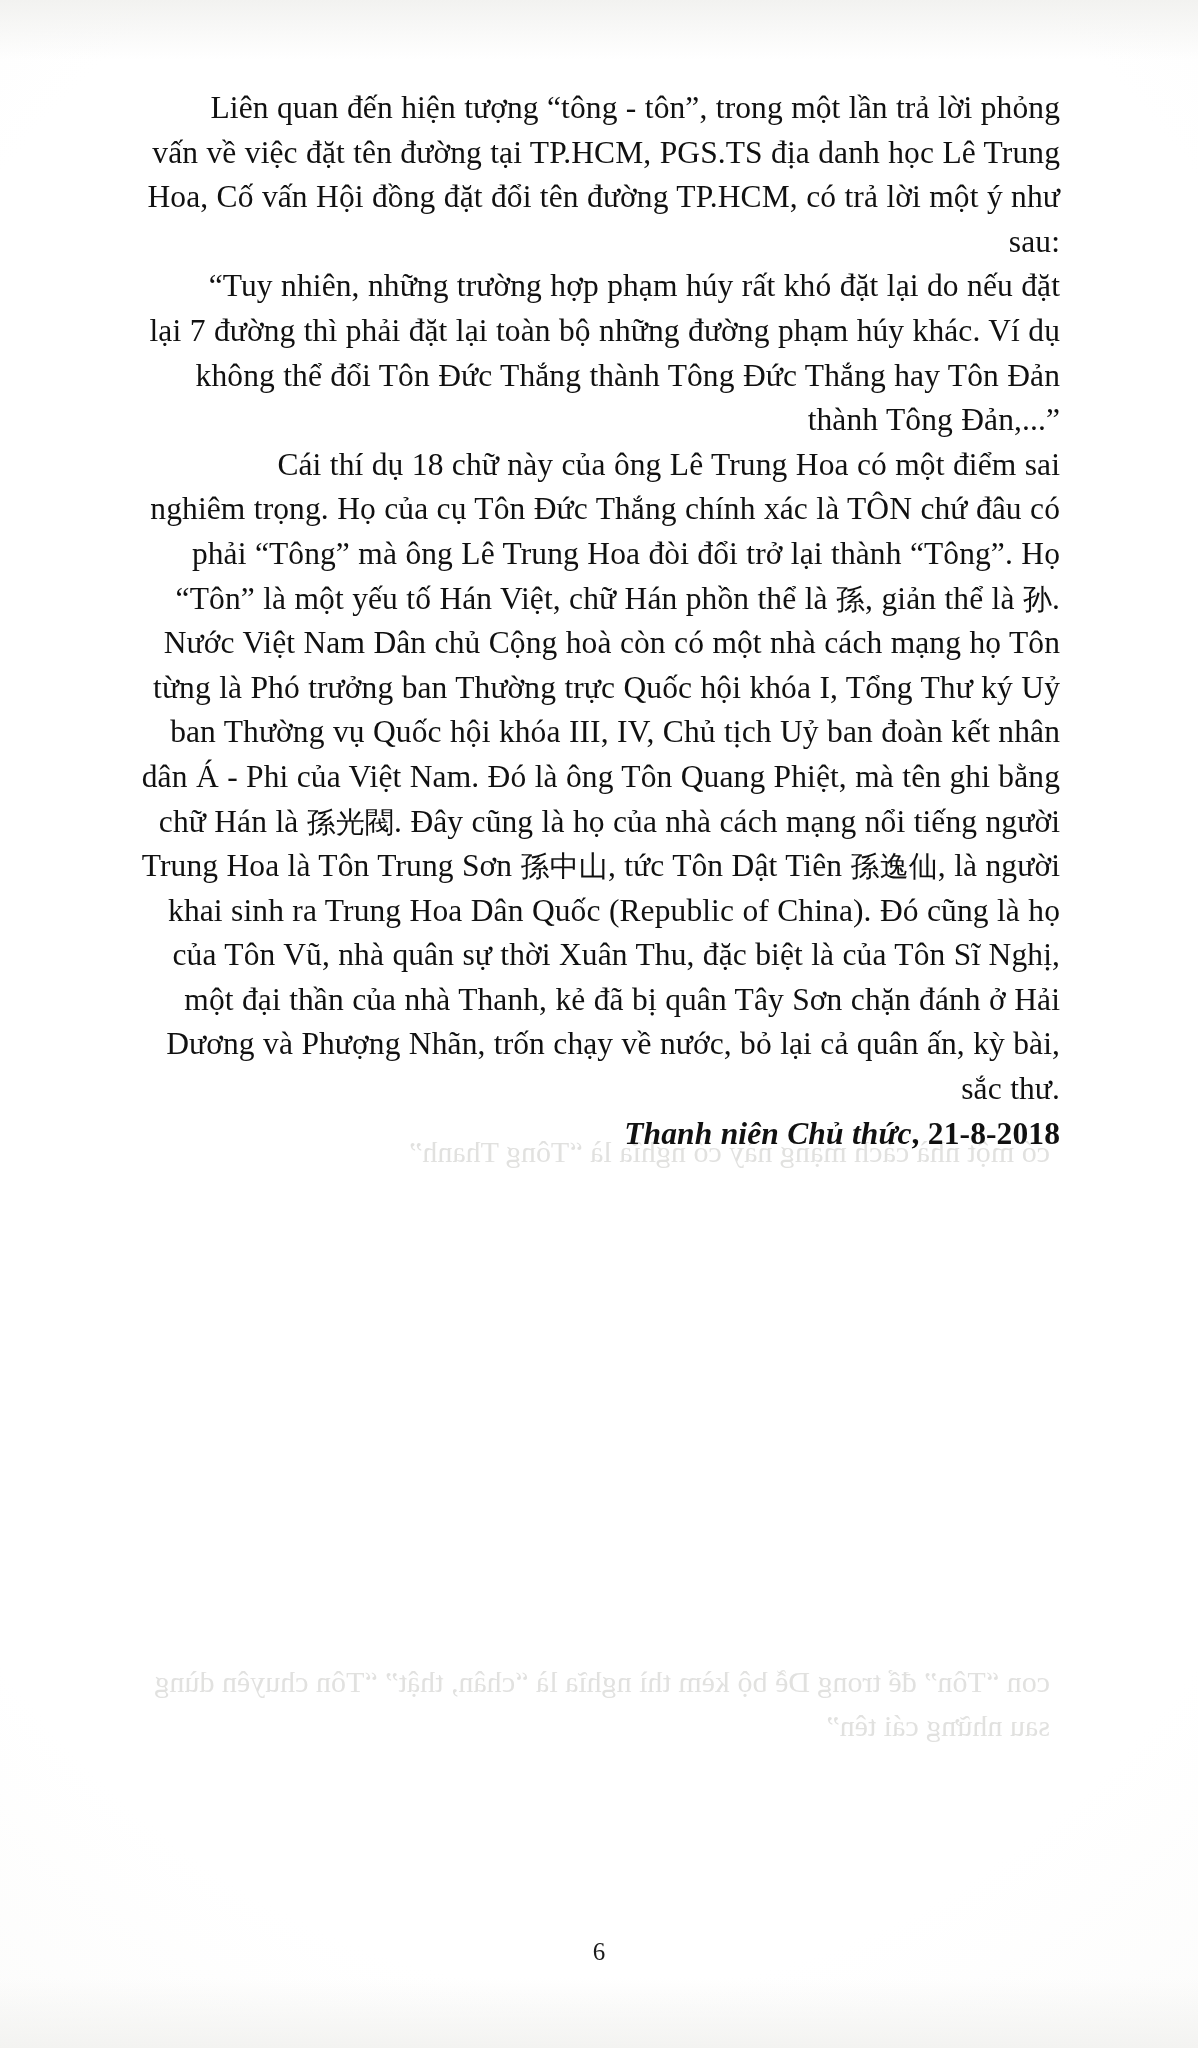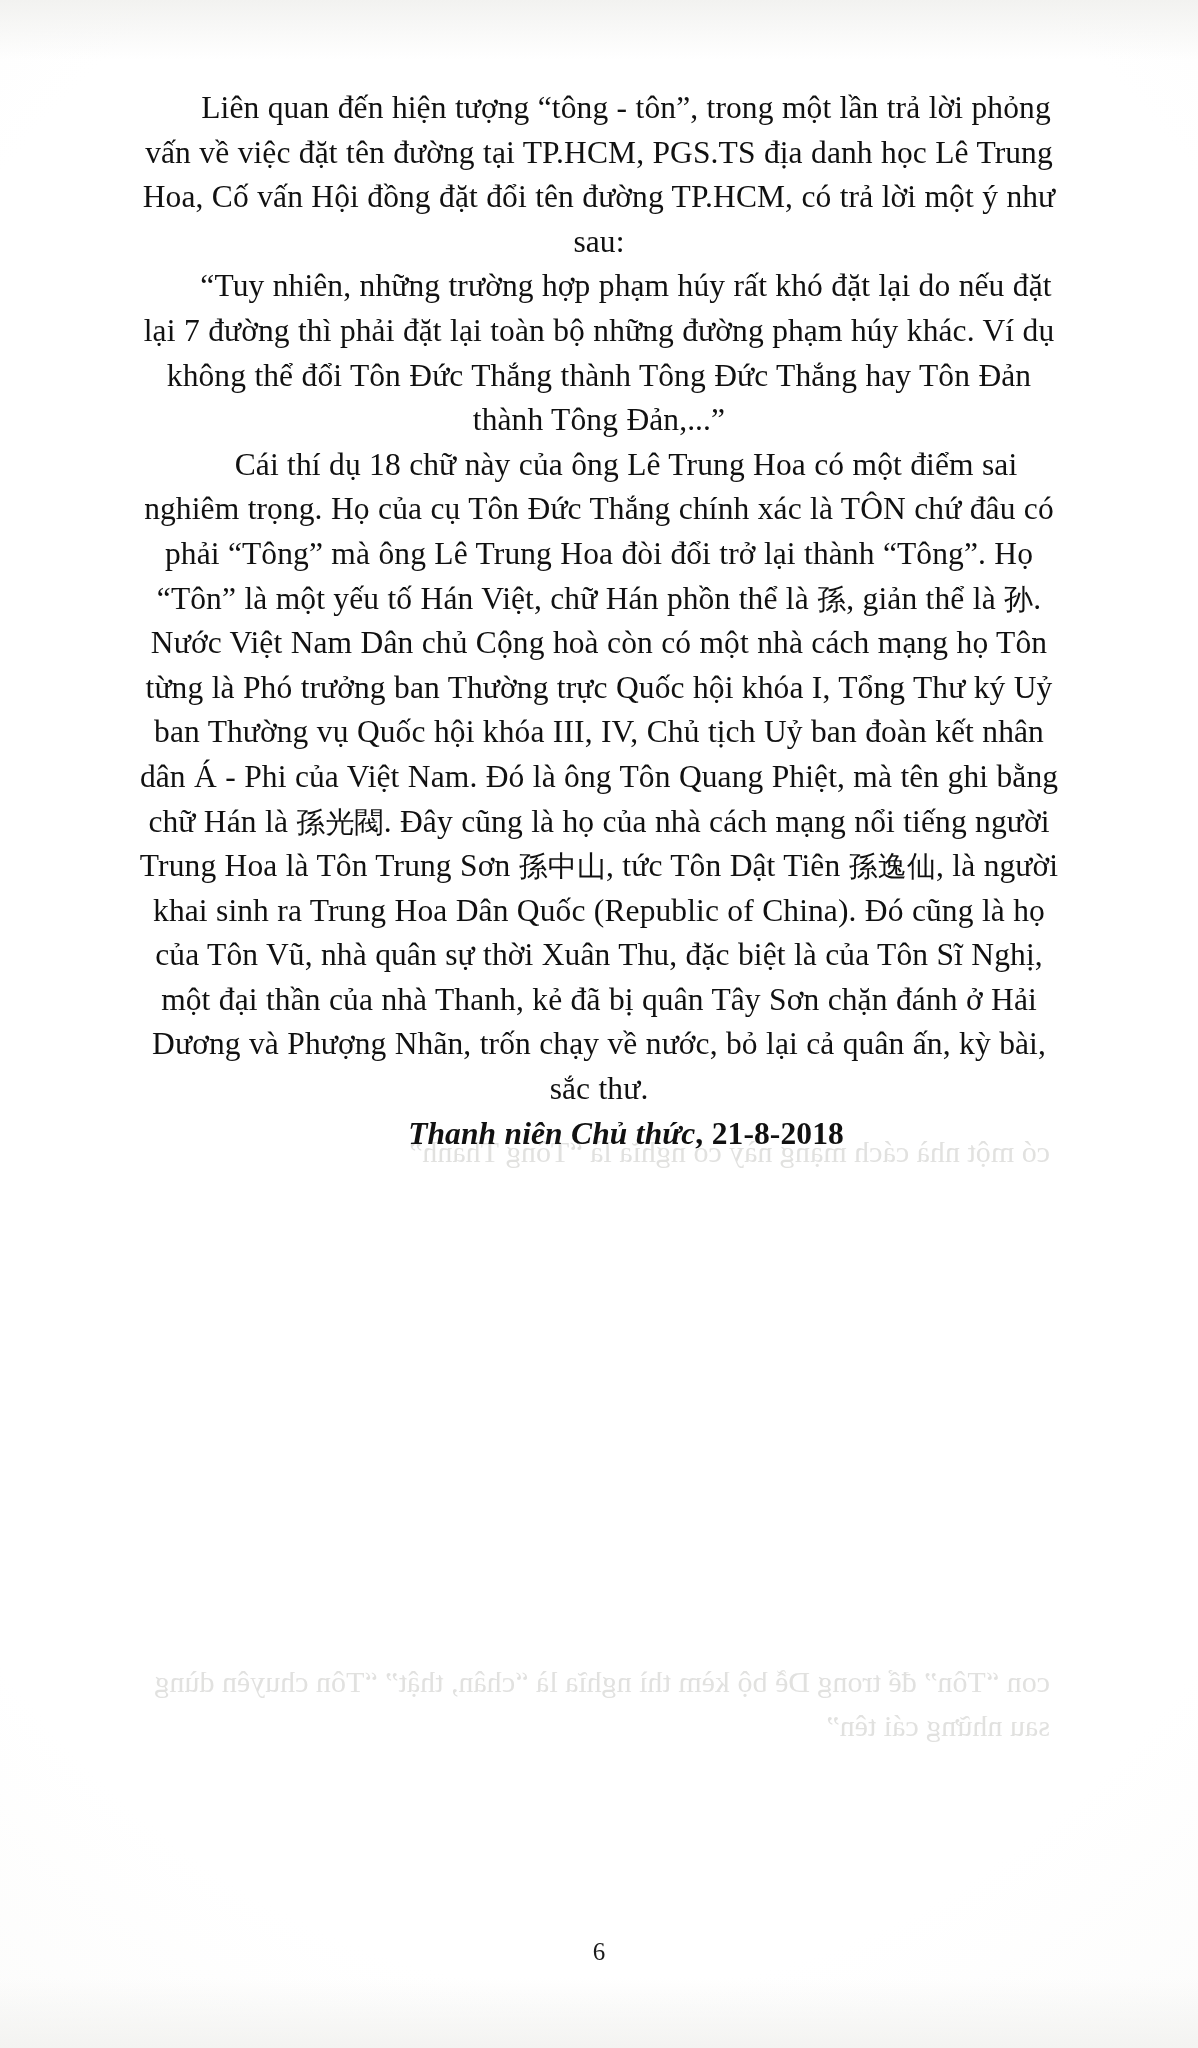--- a/index.html
+++ b/index.html
@@ -44,21 +44,21 @@
     position: absolute;
     left: 138px;
     top: 86px;
     width: 922px;
   }
 
   p.para {
     margin: 0;
     font-size: 31.5px;
     line-height: 44.6px;
-    text-align: center;
+    text-align: right;
     text-indent: 54px;
     letter-spacing: 0.1px;
     word-spacing: 0.4px;
     color: #111111;
     -webkit-font-smoothing: antialiased;
   }
 
   .han {
     font-family: "DejaVu Sans", "DejaVu Serif", sans-serif;
     font-size: 29px;

